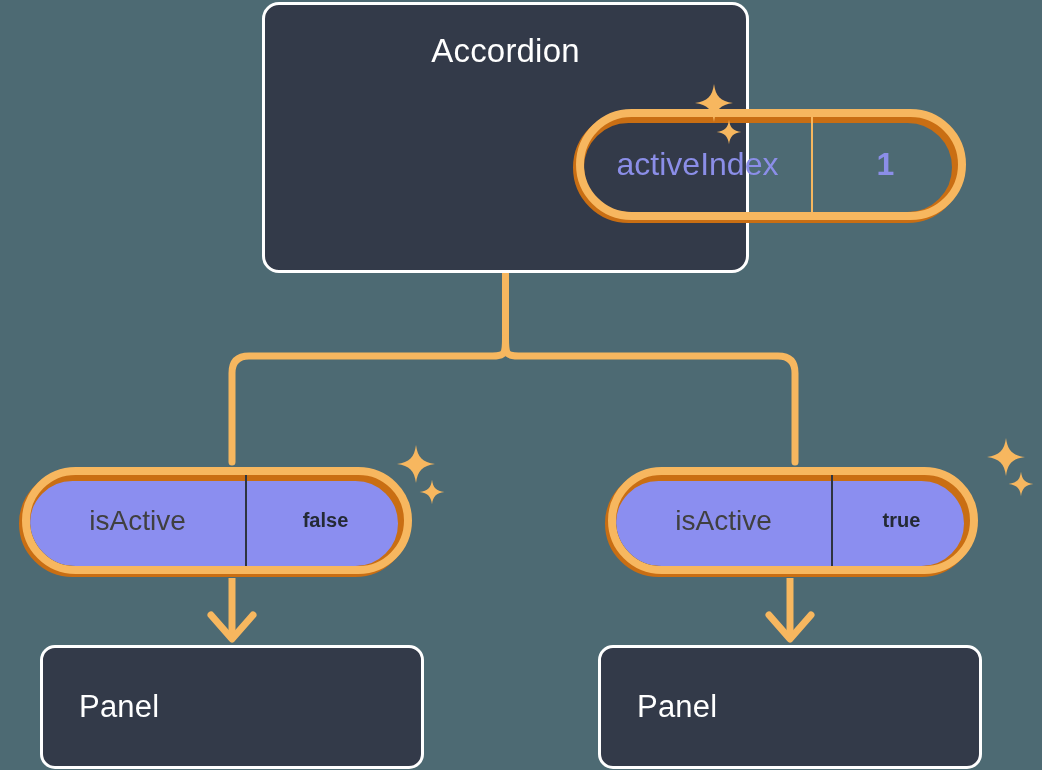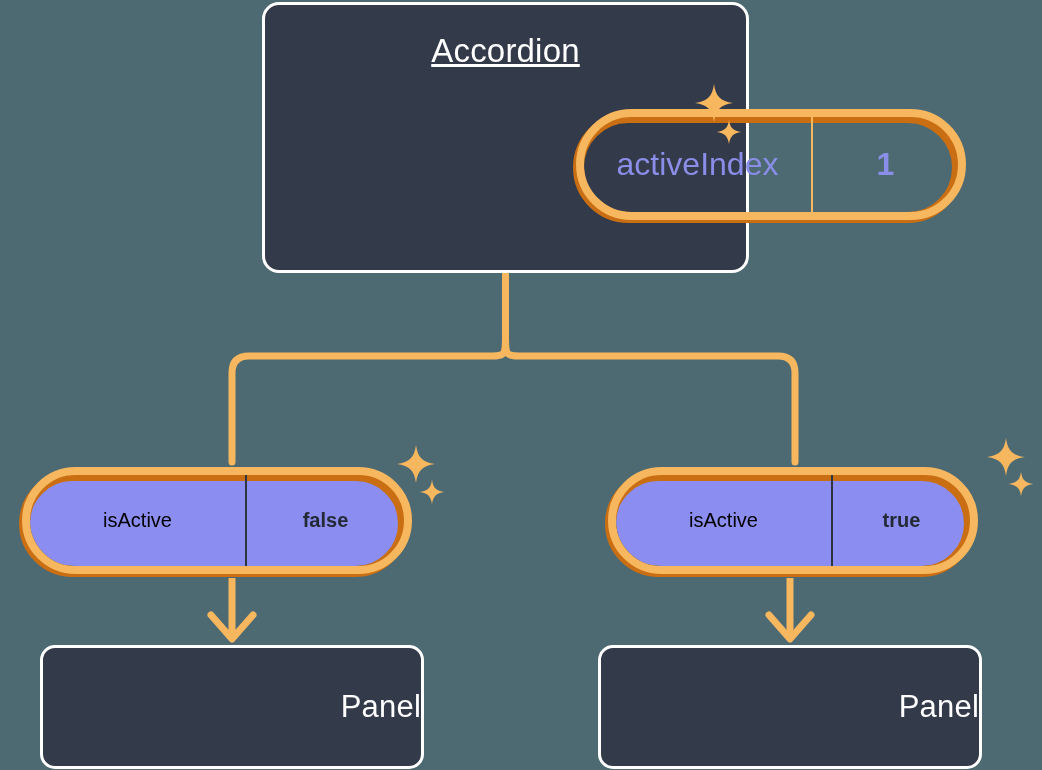--- a/index.html
+++ b/index.html
@@ -48,32 +48,32 @@
   
   #accordion-card {
     left: 262px;
     top: 2px;
     width: 487px;
     height: 271px;
     border-radius: 17px;
   }
   #accordion-card .card-title {
     margin-top: 27px;
-    text-decoration: underline;
   }
 
   
   .panel-card {
     width: 384px;
     height: 124px;
     top: 645px;
     border-radius: 15px;
     display: flex;
     align-items: center;
-    justify-content: flex-end;
+    justify-content: flex-start;
+    padding-left: 36px;
   }
   #panel-card-left  { left: 40px; }
   #panel-card-right { left: 598px; }
   .panel-card .card-title { font-size: 31px; }
 
   
   .pill {
     position: absolute;
     box-sizing: border-box;
     display: flex;
@@ -137,22 +137,22 @@
   }
 
   
   .pill-purple {
     background: #8b8ef0;
     border: 2px solid #2e3440;
     height: 95px;
     top: 473px;
   }
   .pill-purple .pill-key {
-    color: #000000;
-    font-size: 20px;
+    color: #404040;
+    font-size: 28px;
     text-align: center;
   }
   .pill-purple .pill-val {
     color: #242a35;
     font-size: 20px;
     font-weight: bold;
     border-left: 2px solid #2e3440;
   }
   #pill-is-active-false {
     left: 28px;

